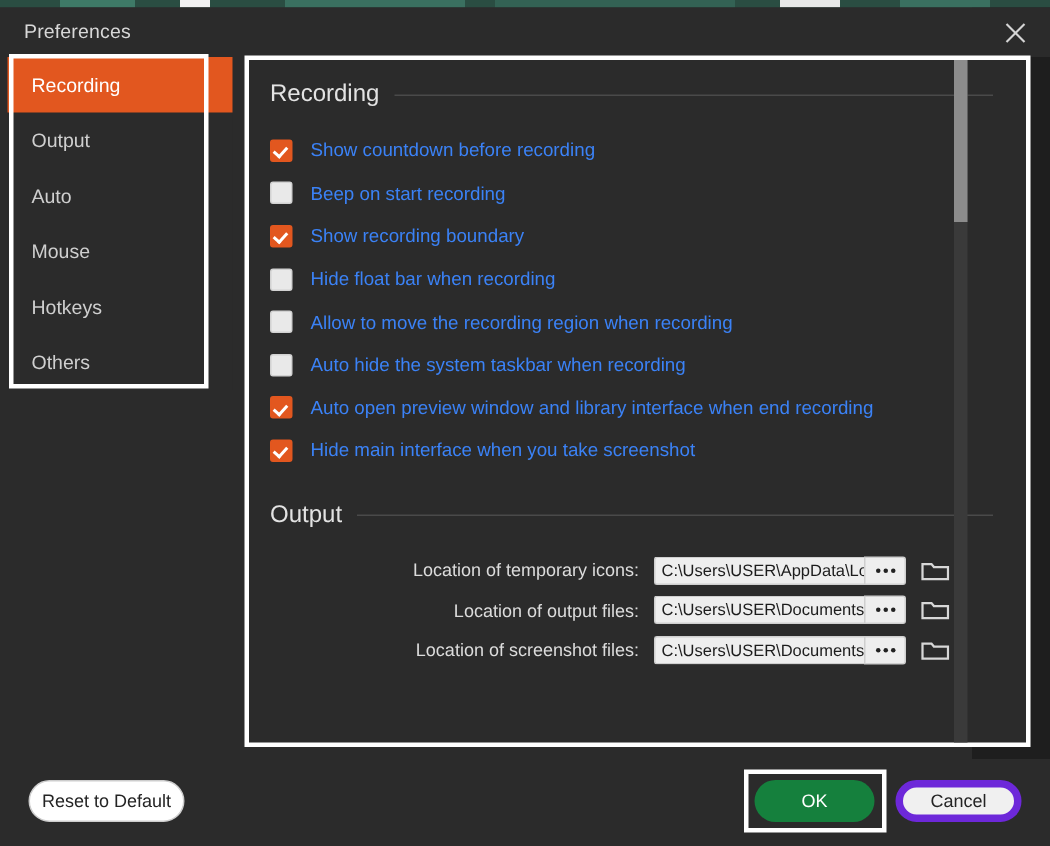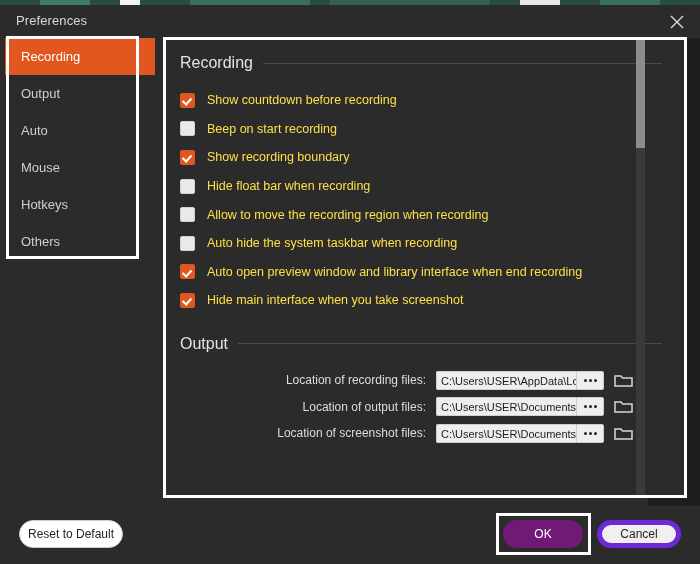--- a/index.html
+++ b/index.html
@@ -162,21 +162,21 @@
     position: absolute;
     left: 3px; top: 2.5px;
     width: 6px; height: 9px;
     border: solid #ffffff;
     border-width: 0 2px 2px 0;
     transform: rotate(42deg);
     box-sizing: border-box;
   }
   .check-label {
     font-size: 12.5px;
-    color: #fde047;
+    color: #3b82f6;
     white-space: nowrap;
   }
 
   
   .out-block { margin-top: 20px; }
   .field-rows { margin-top: 14px; }
   .field-row {
     display: flex;
     align-items: center;
     height: 26.5px;
@@ -268,21 +268,21 @@
   .btn-reset {
     left: 19px; top: 14px;
     width: 104px;
     background: #ffffff;
     color: #242424;
     border: 1px solid #cdcdcd;
   }
   .btn-ok {
     left: 503px; top: 14px;
     width: 80px;
-    background: #701a75;
+    background: #15803d;
     color: #ffffff;
   }
   .btn-cancel {
     left: 597px; top: 14px;
     width: 84px;
     background: #f0f0f0;
     color: #242424;
     border: 5px solid #6d28d9;
   }
   .ok-highlight {
@@ -385,21 +385,21 @@
 
       <div class="out-block">
         <div class="section-head">
           <div class="label">Output</div>
           <div class="rule"></div>
         </div>
 
         <div class="field-rows">
 
           <div class="field-row">
-            <div class="field-label">Location of recording files:</div>
+            <div class="field-label">Location of temporary icons:</div>
             <div class="field-input">C:\Users\USER\AppData\Local\Ten</div>
             <div class="dots-btn">
                 <i class="d"></i>
                 <i class="d"></i>
                 <i class="d"></i>
               </div>
             <div class="folder-btn">
               <svg width="19" height="15" viewBox="0 0 19 15" aria-hidden="true">
                 <path d="M1 3h6l1.6 2H18v8H1z" fill="none" stroke="#d7d7d7" stroke-width="1.5"></path>
               </svg>

